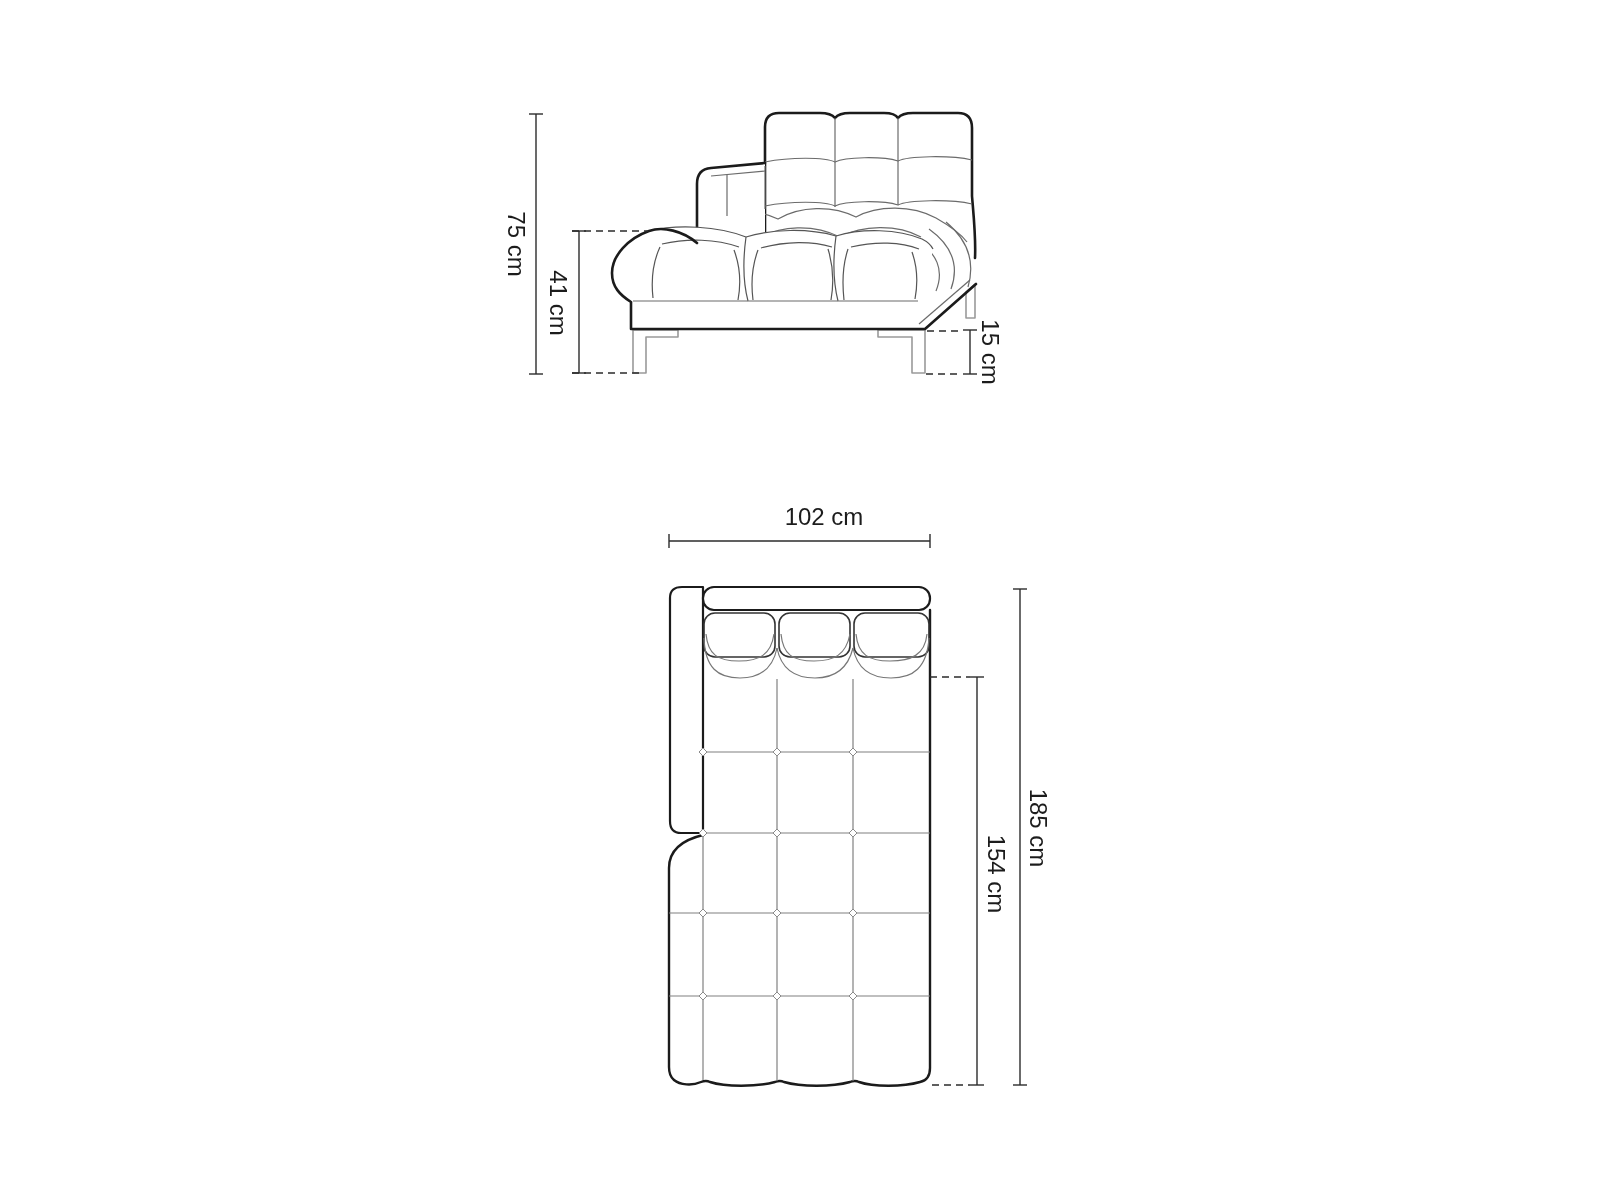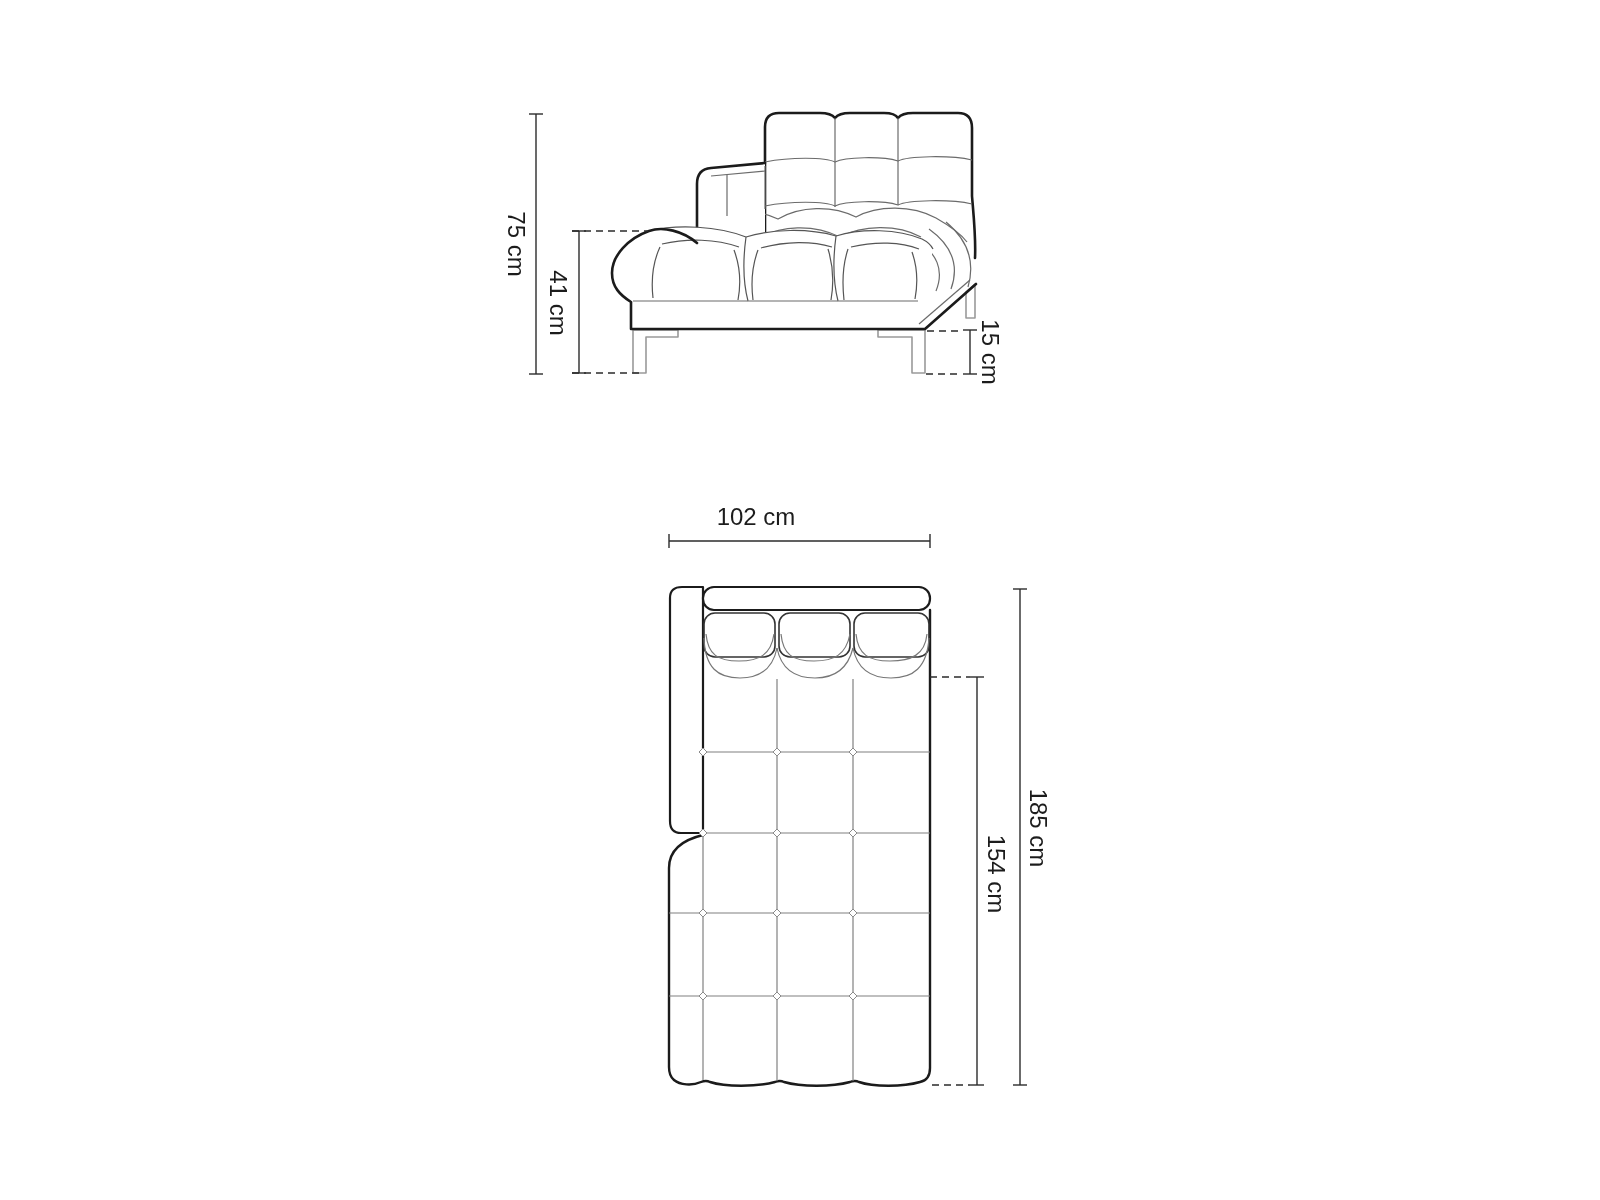--- a/index.html
+++ b/index.html
@@ -168,19 +168,19 @@
     </g>
   </g>
 </svg>
 
 <div class="dim-label rot" style="left:516px;top:244px">75 cm</div>
 
 <div class="dim-label rot" style="left:558px;top:303px">41 cm</div>
 
 <div class="dim-label rot" style="left:990px;top:352px">15 cm</div>
 
-<div class="dim-label" style="left:756px;top:517px">102 cm</div>
+<div class="dim-label" style="left:824px;top:517px">102 cm</div>
 
 <div class="dim-label rot" style="left:1038px;top:828px">185 cm</div>
 
 <div class="dim-label rot" style="left:996px;top:874px">154 cm</div>
 
 </div>
 
 </body></html>

